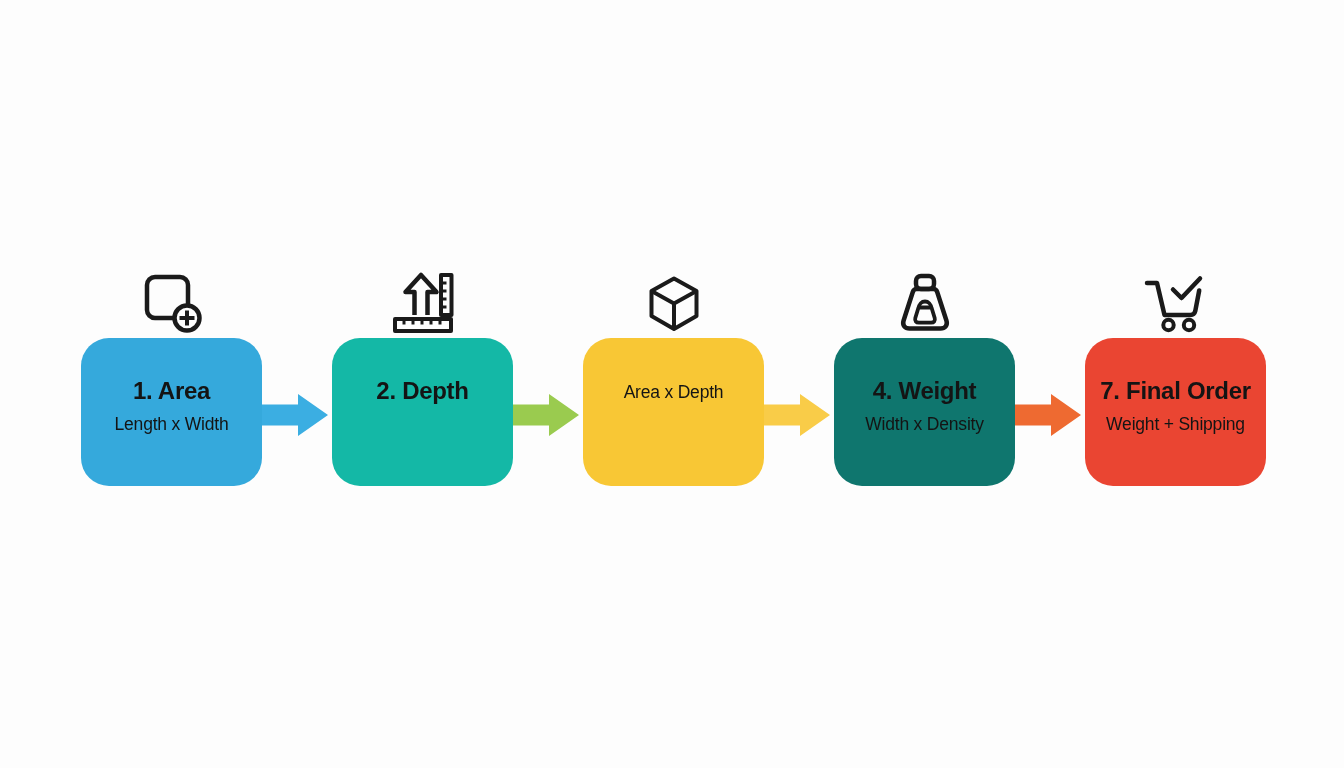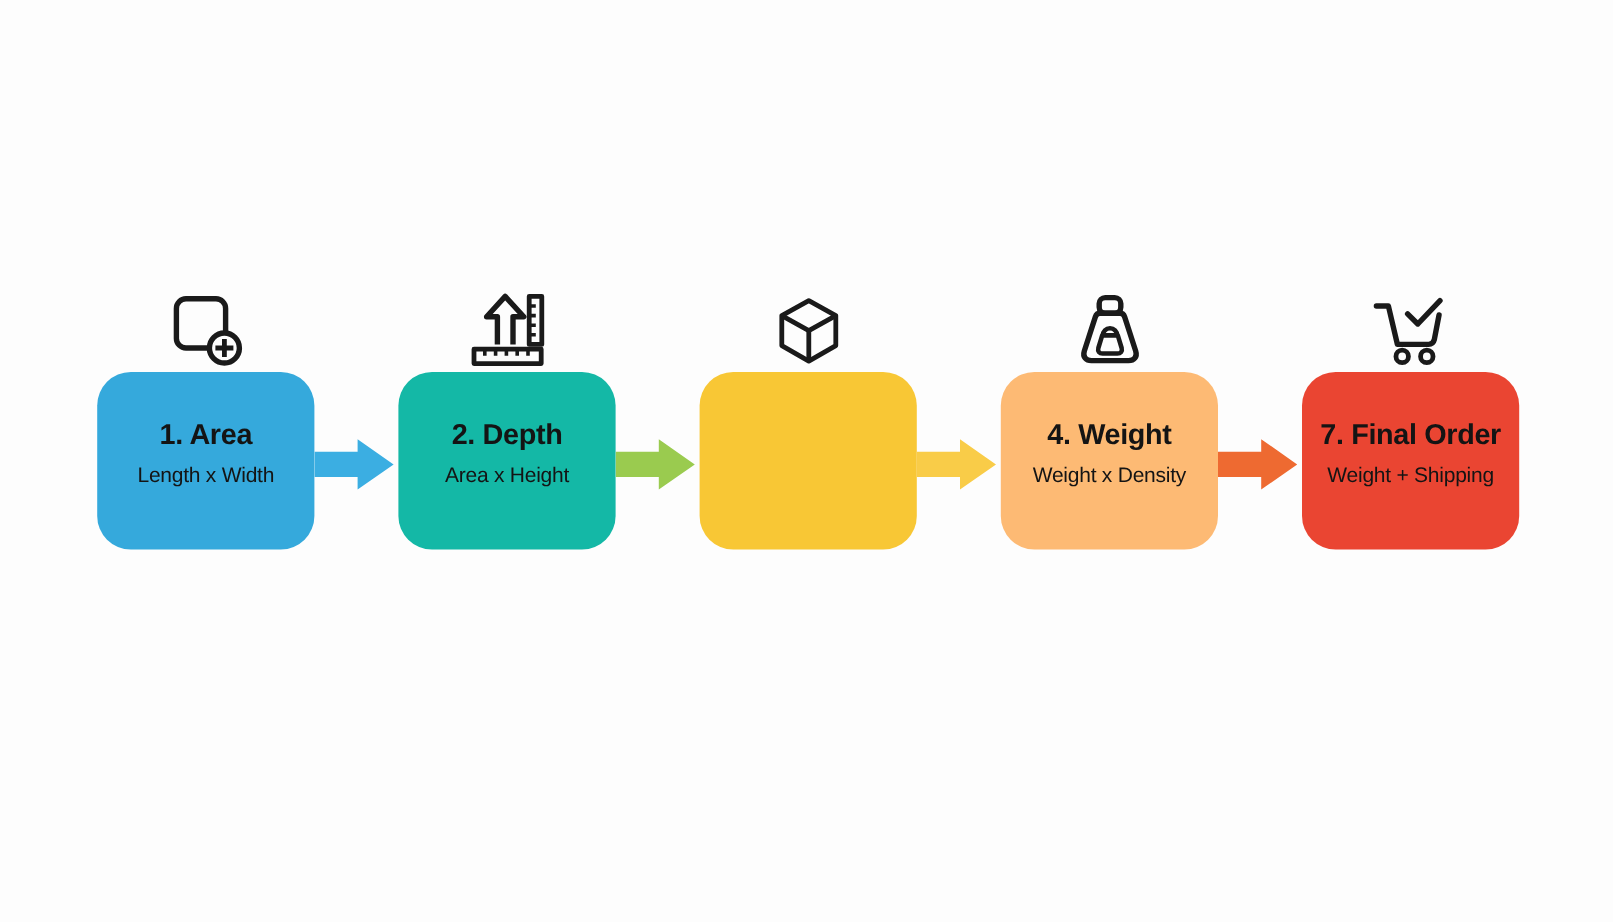--- a/index.html
+++ b/index.html
@@ -10,21 +10,21 @@
     position: relative;
     width: 1344px;
     height: 768px;
     background: var(--bg, #fdfdfd);
     overflow: hidden;
   }
 
   .flow-row {
     position: absolute;
     left: 81px;
-    top: 240px;
+    top: 268px;
     display: flex;
     align-items: flex-start;
   }
 
   .step {
     width: 181px;
     flex-shrink: 0;
     display: flex;
     flex-direction: column;
     align-items: center;
@@ -110,56 +110,56 @@
           <rect x="4" y="48" width="56" height="12" stroke-width="4"></rect>
           <line x1="13" y1="48" x2="13" y2="53.5" stroke-width="3"></line>
           <line x1="22" y1="48" x2="22" y2="53.5" stroke-width="3"></line>
           <line x1="31" y1="48" x2="31" y2="53.5" stroke-width="3"></line>
           <line x1="40" y1="48" x2="40" y2="53.5" stroke-width="3"></line>
           <line x1="49" y1="48" x2="49" y2="53.5" stroke-width="3"></line>
         </svg>
       </div>
       <div class="box" style="background-color: #14b8a6;">
         <div class="title">2. Depth</div>
-        <div class="subtitle">Area x Height</div>
       </div>
     </div>
 
     <svg class="arrow" viewBox="0 0 70 44">
       <polygon points="0,11.5 36,11.5 36,1 66,22 36,43 36,32.5 0,32.5" fill="#9acb4f"></polygon>
     </svg>
 
     <div class="step">
       <div class="icon-wrap">
         <svg width="56" height="58" viewBox="0 0 56 58">
           <path d="M28 3.5 L50.5 16 L50.5 41 L28 54 L5.5 41 L5.5 16 Z" stroke-width="4"></path>
           <path d="M5.5 16 L28 28.5 L50.5 16" stroke-width="4"></path>
           <path d="M28 28.5 L28 54" stroke-width="4"></path>
         </svg>
       </div>
       <div class="box" style="background-color: rgb(248, 199, 53);">
+        <div class="subtitle">Area x Depth</div>
       </div>
     </div>
 
     <svg class="arrow" viewBox="0 0 70 44">
       <polygon points="0,11.5 36,11.5 36,1 66,22 36,43 36,32.5 0,32.5" fill="#f9cc48"></polygon>
     </svg>
 
     <div class="step">
       <div class="icon-wrap">
         <svg width="60" height="60" viewBox="0 0 60 60">
           <rect x="21" y="3" width="18" height="13" rx="5" stroke-width="4.5"></rect>
           <path d="M21.5 16 L38.5 16 C40.5 16 41.6 17.2 42.2 19 L51.4 47.5 C53 52.5 50 55.5 45.5 55.5 L14.5 55.5 C10 55.5 7 52.5 8.6 47.5 L17.8 19 C18.4 17.2 19.5 16 21.5 16 Z" stroke-width="4.5"></path>
           <path d="M24 34.5 A 6 6 0 0 1 36 34.5" stroke-width="3.8"></path>
           <path d="M23.5 34.5 L36.5 34.5 L39.7 45 C40.5 48 38.8 49.6 36.2 49.6 L23.8 49.6 C21.2 49.6 19.5 48 20.3 45 Z" stroke-width="3.8"></path>
         </svg>
       </div>
-      <div class="box" style="background-color: #fdba74;">
+      <div class="box" style="background-color: #0f766e;">
         <div class="title">4. Weight</div>
-        <div class="subtitle">Weight x Density</div>
+        <div class="subtitle">Width x Density</div>
       </div>
     </div>
 
     <svg class="arrow" viewBox="0 0 70 44">
       <polygon points="0,11.5 36,11.5 36,1 66,22 36,43 36,32.5 0,32.5" fill="#ee6a31"></polygon>
     </svg>
 
     <div class="step">
       <div class="icon-wrap">
         <svg width="68" height="60" viewBox="0 0 68 60">

